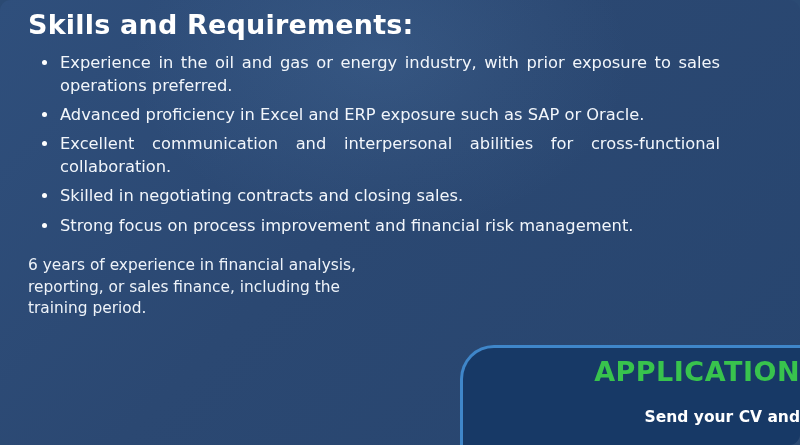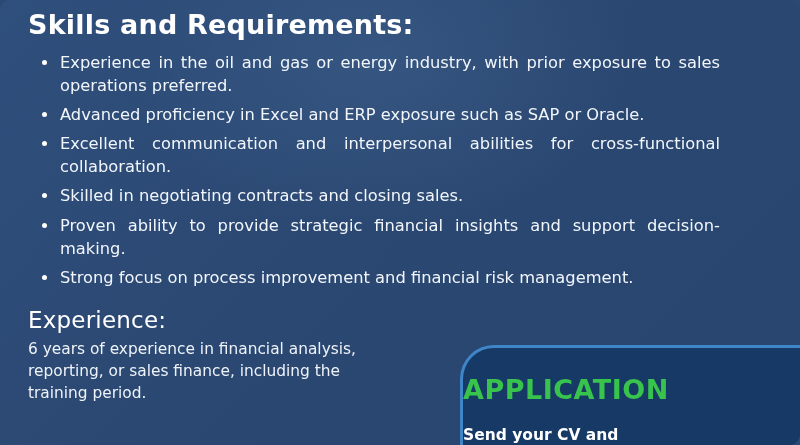--- a/index.html
+++ b/index.html
@@ -110,22 +110,22 @@
     right: 0;
     bottom: 0;
     width: 340px;
     height: 100px;
     background: #173966;
     border-top-left-radius: 34px;
     border-top: 3px solid #3f86c9;
     border-left: 3px solid #3f86c9;
     box-sizing: border-box;
     z-index: 3;
-    text-align: left;
-    padding-top: 28px;
+    text-align: right;
+    padding-top: 10px;
   }
   .app-panel .app-title {
     color: #38c34d;
     font-size: 27px;
     font-weight: 700;
     letter-spacing: 0.5px;
     line-height: 1.05;
   }
   .app-panel .app-sub {
     color: #ffffff;
@@ -142,27 +142,25 @@
   <div class="texture"></div>
   <div class="glow"></div>
 
   <div class="content">
     <h1 class="section-title">Skills and Requirements:</h1>
     <ul class="req-list">
       <li>Experience in the oil and gas or energy industry, with prior exposure to sales operations preferred.</li>
       <li>Advanced proficiency in Excel and ERP exposure such as SAP or Oracle.</li>
       <li>Excellent communication and interpersonal abilities for cross-functional collaboration.</li>
       <li>Skilled in negotiating contracts and closing sales.</li>
-      <li>Proven ability to provide strategic financial insights and support decision-making.</li>
       <li>Strong focus on process improvement and financial risk management.</li>
     </ul>
   </div>
 
   <div class="lower">
-    <h2 class="exp-title">Experience:</h2>
     <div class="exp-body">6 years of experience in financial analysis, reporting, or sales finance, including the training period.</div>
   </div>
 
   <div class="app-panel">
     <div class="app-title">APPLICATION</div>
     <div class="app-sub">Send your CV and</div>
     <div class="app-sub">Strong Letter to</div>
   </div>
 </div>
 

